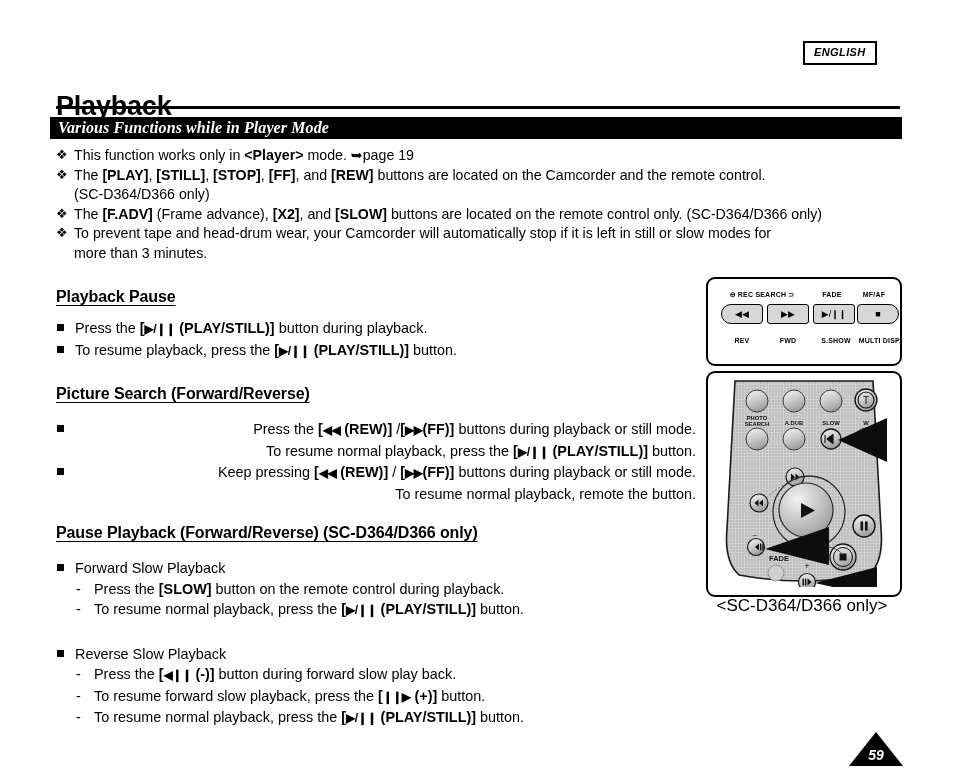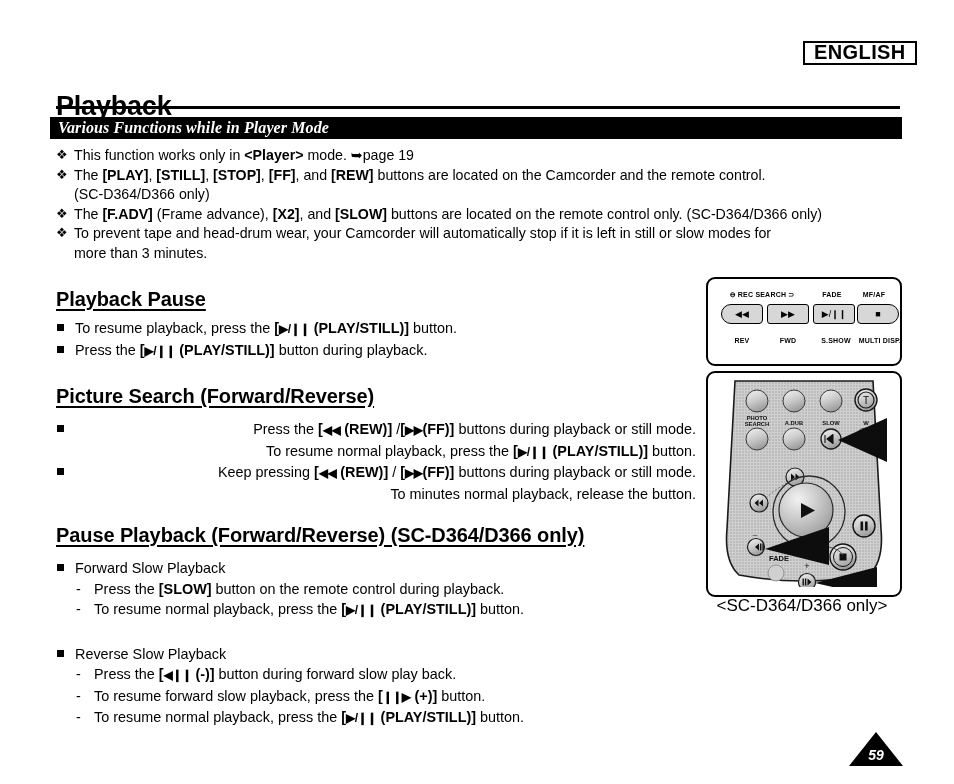--- a/index.html
+++ b/index.html
@@ -16,24 +16,25 @@
     overflow: hidden;
   }
 
   
   .english-badge {
     position: absolute;
     top: 41px;
     left: 803px;
     border: 2px solid #000;
     padding: 1px 9px 2px 9px;
-    font-size: 20px;
+    font-size: 11px;
     font-weight: bold;
     letter-spacing: 0.4px;
     line-height: 17px;
+    font-style: italic;
   }
 
   
   .page-title {
     position: absolute;
     top: 70px;
     left: 56px;
     font-size: 27px;
     font-weight: bold;
     letter-spacing: -0.2px;
@@ -89,21 +90,21 @@
     top: -1px;
     font-size: 13px;
     line-height: 19.5px;
   }
 
   b, .b { font-weight: bold; }
 
   
   .subhead {
     position: absolute;
-    font-size: 20px;
+    font-size: 16px;
     font-weight: bold;
     text-decoration: underline;
     text-underline-offset: 3px;
     letter-spacing: -0.1px;
   }
 
   
   .body-block {
     position: absolute;
     font-size: 14.4px;
@@ -253,28 +254,28 @@
     <div class="row"><span class="mark">❖</span><span>This function works only in </span><span class="b">&lt;Player&gt;</span><span> mode. </span><span>➥</span><span>page 19</span></div>
     <div class="row"><span class="mark">❖</span><span>The </span><span class="b">[PLAY]</span><span>, </span><span class="b">[STILL]</span><span>, </span><span class="b">[STOP]</span><span>, </span><span class="b">[FF]</span><span>, and </span><span class="b">[REW]</span><span> buttons are located on the Camcorder and the remote control.</span></div>
     <div class="row" style="padding-left: 18px;">(SC-D364/D366 only)</div>
     <div class="row"><span class="mark">❖</span><span>The </span><span class="b">[F.ADV]</span><span> (Frame advance), </span><span class="b">[X2]</span><span>, and </span><span class="b">[SLOW]</span><span> buttons are located on the remote control only. (SC-D364/D366 only)</span></div>
     <div class="row"><span class="mark">❖</span><span>To prevent tape and head-drum wear, your Camcorder will automatically stop if it is left in still or slow modes for</span></div>
     <div class="row" style="padding-left: 18px;">more than 3 minutes.</div>
   </div>
 
 <div class="subhead" id="head-0" style="top:288px;left:56px;">Playback Pause</div>
 <div class="body-block" id="block-0" style="top:318px;left:56px;">
+    <div class="li"><span class="sq"></span><span>Press the </span><span class="b">[</span><span class="b gl">▶/❙❙</span><span class="b"> (PLAY/STILL)]</span><span> button during playback.</span></div>
     <div class="li"><span class="sq"></span><span>To resume playback, press the </span><span class="b">[</span><span class="b gl">▶/❙❙</span><span class="b"> (PLAY/STILL)]</span><span> button.</span></div>
-    <div class="li"><span class="sq"></span><span>Press the </span><span class="b">[</span><span class="b gl">▶/❙❙</span><span class="b"> (PLAY/STILL)]</span><span> button during playback.</span></div>
   </div>
 
 <div class="subhead" id="head-1" style="top:385px;left:56px;">Picture Search (Forward/Reverse)</div>
 <div class="body-block" id="block-1" style="top:419px;left:56px;text-align:right;">
     <div class="li"><span class="sq"></span><span>Press the </span><span class="b">[</span><span class="b gl">◀◀</span><span class="b"> (REW)]</span><span> /</span><span class="b">[</span><span class="b gl">▶▶</span><span class="b">(FF)]</span><span> buttons during playback or still mode.</span><span class="indent"><span>To resume normal playback, press the </span><span class="b">[</span><span class="b gl">▶/❙❙</span><span class="b"> (PLAY/STILL)]</span><span> button.</span></span></div>
-    <div class="li"><span class="sq"></span><span>Keep pressing </span><span class="b">[</span><span class="b gl">◀◀</span><span class="b"> (REW)]</span><span> / </span><span class="b">[</span><span class="b gl">▶▶</span><span class="b">(FF)]</span><span> buttons during playback or still mode.</span><span class="indent"><span>To minutes normal playback, release the button.</span></span></div>
+    <div class="li"><span class="sq"></span><span>Keep pressing </span><span class="b">[</span><span class="b gl">◀◀</span><span class="b"> (REW)]</span><span> / </span><span class="b">[</span><span class="b gl">▶▶</span><span class="b">(FF)]</span><span> buttons during playback or still mode.</span><span class="indent"><span>To resume normal playback, remote the button.</span></span></div>
   </div>
 
 <div class="subhead" id="head-2" style="top:524px;left:56px;">Pause Playback (Forward/Reverse) (SC-D364/D366 only)</div>
 <div class="body-block" id="block-2" style="top:558px;left:56px;">
     <div class="li"><span class="sq"></span><span>Forward Slow Playback</span></div>
     <div class="dash"><span class="dsh">-</span><span>Press the </span><span class="b">[SLOW]</span><span> button on the remote control during playback.</span></div>
     <div class="dash"><span class="dsh">-</span><span>To resume normal playback, press the </span><span class="b">[</span><span class="b gl">▶/❙❙</span><span class="b"> (PLAY/STILL)]</span><span> button.</span></div>
     <div class="li" style="margin-top: 23px;"><span class="sq"></span><span>Reverse Slow Playback</span></div>
     <div class="dash"><span class="dsh">-</span><span>Press the </span><span class="b">[</span><span class="b gl">◀❙❙</span><span class="b"> (-)]</span><span> button during forward slow play back.</span></div>
     <div class="dash"><span class="dsh">-</span><span>To resume forward slow playback, press the </span><span class="b">[</span><span class="b gl">❙❙▶</span><span class="b"> (+)]</span><span> button.</span></div>

